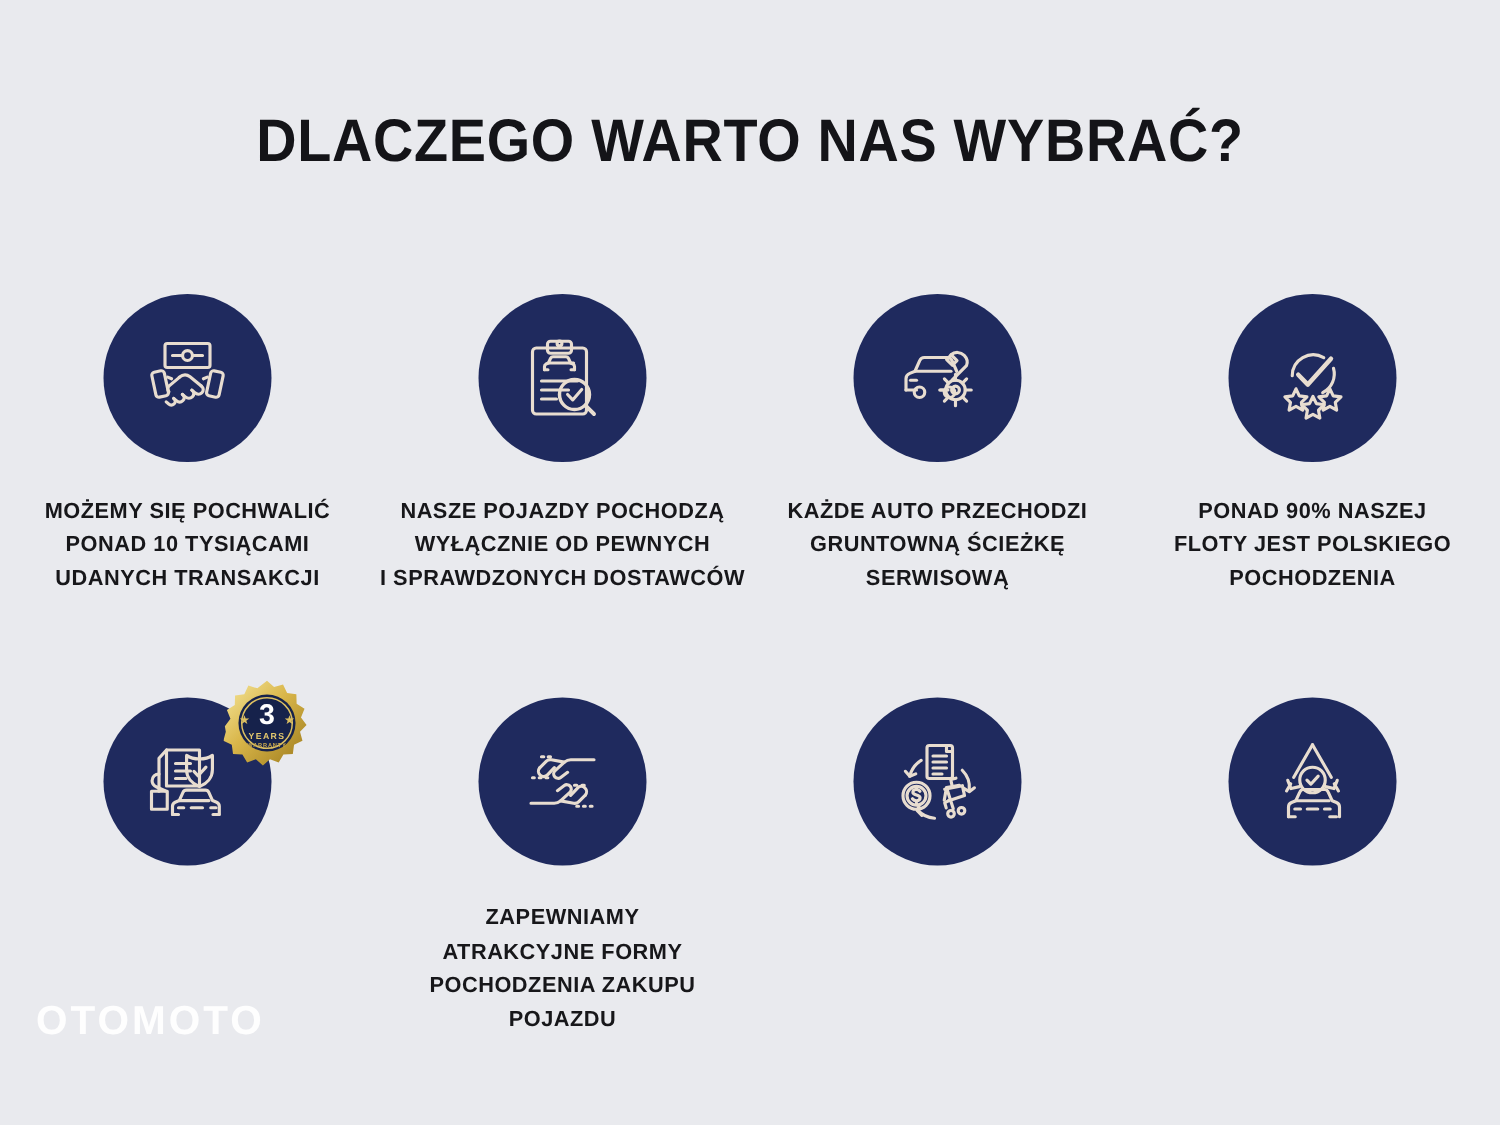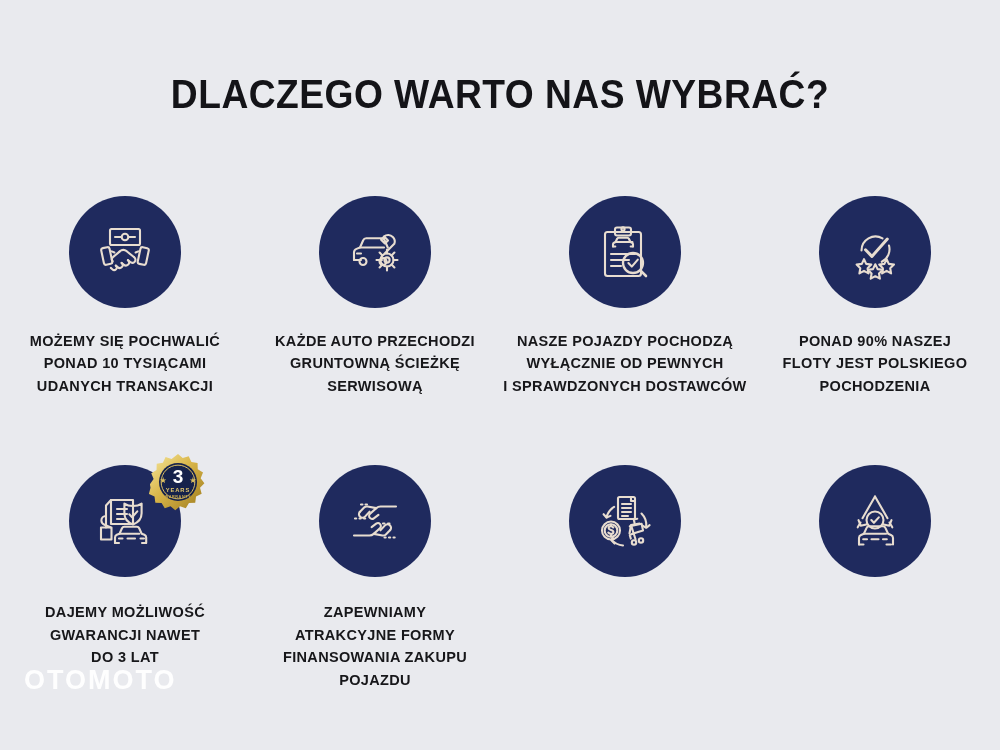--- a/index.html
+++ b/index.html
@@ -111,62 +111,62 @@
         <div class="caption">MOŻEMY SIĘ POCHWALIĆ
 PONAD 10 TYSIĄCAMI
 UDANYCH TRANSAKCJI</div>
       </div>
 
       <div class="cell">
         <div class="icon-wrap">
           <div class="circle">
             <span>
               <svg width="72" height="72" viewBox="0 0 72 72" fill="none" stroke="#e8ddd0" stroke-width="2.1" stroke-linecap="round" stroke-linejoin="round">
+                <rect x="16" y="16" width="36" height="44" rx="2.5"></rect>
+                <rect x="26" y="11.5" width="16" height="8" rx="2"></rect>
+                <circle cx="34" cy="13" r="1.6"></circle>
+                <path d="M24 30.5v-2.2c0-.7.4-1.3 1-1.6l1.6-.7 1.5-3.2c.3-.6.8-1 1.5-1h8.8c.7 0 1.2.4 1.5 1l1.5 3.2 1.6.7c.6.3 1 .9 1 1.6v2.2"></path>
+                <path d="M26.6 26h16.8"></path>
+                <path d="M24 30.5h2.3M41.7 30.5H44"></path>
+                <path d="M22 38h24M22 44h18M22 50h10"></path>
+                <circle cx="44" cy="47" r="10" stroke-width="2.3"></circle>
+                <path d="M51.4 54.4l5.6 5.6" stroke-width="2.6"></path>
+                <path d="M39.4 47l3.4 3.6 6-7"></path>
+              </svg>
+            </span>
+          </div>
+        </div>
+        <div class="caption">NASZE POJAZDY POCHODZĄ
+WYŁĄCZNIE OD PEWNYCH
+I SPRAWDZONYCH DOSTAWCÓW</div>
+      </div>
+
+      <div class="cell">
+        <div class="icon-wrap">
+          <div class="circle">
+            <span>
+              <svg width="72" height="72" viewBox="0 0 72 72" fill="none" stroke="#e8ddd0" stroke-width="2.1" stroke-linecap="round" stroke-linejoin="round">
                 <path d="M15 44v-7.5c0-1.6 1-3 2.5-3.6l3.5-1.4 3.2-7.2c.5-1.2 1.7-2 3-2h15.4c1.3 0 2.5.8 3 2l3.2 7.2"></path>
                 <path d="M21 31.5h24"></path>
                 <path d="M15 44h7M38 44h5"></path>
                 <circle cx="24" cy="45.5" r="3.5"></circle>
                 <circle cx="44" cy="45.5" r="3.5"></circle>
                 <path d="M18 37.5h4"></path>
                 <circle cx="48" cy="44" r="6.5"></circle>
                 <path d="M48 33.5v4M48 50.5v4M37.5 44h4M54.5 44h4M40.6 36.6l2.8 2.8M52.6 48.6l2.8 2.8M55.4 36.6l-2.8 2.8M43.4 48.6l-2.8 2.8"></path>
                 <circle cx="48" cy="44" r="2.6"></circle>
                 <path d="M45 20.5c2.6-2.2 6.4-2 8.8.4 1.9 1.9 2.4 4.6 1.5 6.9l-9.6 9.6"></path>
                 <path d="M45.2 20.6l3.8 3.8-3.1 3.1-3.8-3.8z"></path>
               </svg>
             </span>
           </div>
         </div>
         <div class="caption">KAŻDE AUTO PRZECHODZI
 GRUNTOWNĄ ŚCIEŻKĘ
 SERWISOWĄ</div>
-      </div>
-
-      <div class="cell">
-        <div class="icon-wrap">
-          <div class="circle">
-            <span>
-              <svg width="72" height="72" viewBox="0 0 72 72" fill="none" stroke="#e8ddd0" stroke-width="2.1" stroke-linecap="round" stroke-linejoin="round">
-                <rect x="16" y="16" width="36" height="44" rx="2.5"></rect>
-                <rect x="26" y="11.5" width="16" height="8" rx="2"></rect>
-                <circle cx="34" cy="13" r="1.6"></circle>
-                <path d="M24 30.5v-2.2c0-.7.4-1.3 1-1.6l1.6-.7 1.5-3.2c.3-.6.8-1 1.5-1h8.8c.7 0 1.2.4 1.5 1l1.5 3.2 1.6.7c.6.3 1 .9 1 1.6v2.2"></path>
-                <path d="M26.6 26h16.8"></path>
-                <path d="M24 30.5h2.3M41.7 30.5H44"></path>
-                <path d="M22 38h24M22 44h18M22 50h10"></path>
-                <circle cx="44" cy="47" r="10" stroke-width="2.3"></circle>
-                <path d="M51.4 54.4l5.6 5.6" stroke-width="2.6"></path>
-                <path d="M39.4 47l3.4 3.6 6-7"></path>
-              </svg>
-            </span>
-          </div>
-        </div>
-        <div class="caption">NASZE POJAZDY POCHODZĄ
-WYŁĄCZNIE OD PEWNYCH
-I SPRAWDZONYCH DOSTAWCÓW</div>
       </div>
 
       <div class="cell">
         <div class="icon-wrap">
           <div class="circle">
             <span>
               <svg width="72" height="72" viewBox="0 0 72 72" fill="none" stroke="#e8ddd0" stroke-width="2.1" stroke-linecap="round" stroke-linejoin="round">
                 <path d="M22.5 34.5a14 14 0 0 1 21-12.1"></path>
                 <path d="M50 29.5a14 14 0 0 1-7.2 16.3"></path>
                 <path d="M26.5 33.8l6.4 6.6 15.4-17.3" stroke-width="3"></path>
@@ -220,44 +220,41 @@
               <circle cx="32" cy="32" r="19" fill="none" stroke="#e0c濃" stroke-width="0"></circle>
               <circle cx="32" cy="32" r="18.6" fill="none" stroke="#dcbf62" stroke-width="1.1"></circle>
               <text x="32" y="33" text-anchor="middle" font-family="Liberation Sans, sans-serif" font-size="21" font-weight="bold" fill="#ffffff">3</text>
               <text x="15.5" y="33" text-anchor="middle" font-size="9" fill="#dcbf62">★</text>
               <text x="48.5" y="33" text-anchor="middle" font-size="9" fill="#dcbf62">★</text>
               <text x="32" y="43.5" text-anchor="middle" font-family="Liberation Sans, sans-serif" font-size="6.4" font-weight="bold" letter-spacing="1" fill="#e3c86e">YEARS</text>
               <text x="32" y="50" text-anchor="middle" font-family="Liberation Sans, sans-serif" font-size="4.2" font-weight="bold" letter-spacing="0.6" fill="#c9a94e">WARRANTY</text>
             </svg>
           </span>
         </div>
-        <div class="caption">DAJEMY MOŻLIWOŚĆ
-GWARANCJI NAWET
-DO 3 LAT</div>
       </div>
 
       <div class="cell">
         <div class="icon-wrap">
           <div class="circle">
             <span>
               <svg width="72" height="72" viewBox="0 0 72 72" fill="none" stroke="#e8ddd0" stroke-width="2.1" stroke-linecap="round" stroke-linejoin="round">
                 <path d="M57 21.5H41.5c-1.6 0-3 .6-4.2 1.6l-6.2 5.6c-1.2 1.1-1.3 3-.2 4.2 1 1.1 2.7 1.3 3.9.4l4.6-3.4"></path>
                 <path d="M37.2 23.1l-8.6-1.6c-1.3-.2-2.6.2-3.5 1.1l-4.3 4.3"></path>
                 <path d="M20.8 26.9c-1.2 1.4-1.1 3.6.3 4.9 1.4 1.3 3.6 1.2 4.9-.2l4.6-4.9"></path>
                 <path d="M15 50.5h15.5c1.6 0 3-.6 4.2-1.6l6.2-5.6c1.2-1.1 1.3-3 .2-4.2-1-1.1-2.7-1.3-3.9-.4l-4.6 3.4"></path>
                 <path d="M34.8 48.9l8.6 1.6c1.3.2 2.6-.2 3.5-1.1l4.3-4.3"></path>
                 <path d="M51.2 45.1c1.2-1.4 1.1-3.6-.3-4.9-1.4-1.3-3.6-1.2-4.9.2l-4.6 4.9"></path>
                 <path d="M22 19.5h1.5M26.5 19.5H28M16 33.5h1.2M20.5 33.5h1.2M25 33.5h1.2M44 38.5h1.5M49 38.5h1.5M45.5 52.5h1.2M50 52.5h1.2M54.5 52.5h1.2"></path>
               </svg>
             </span>
           </div>
         </div>
         <div class="caption">ZAPEWNIAMY
 ATRAKCYJNE FORMY
-FINANSOWANIA ZAKUPU
+POCHODZENIA ZAKUPU
 POJAZDU</div>
       </div>
 
       <div class="cell">
         <div class="icon-wrap">
           <div class="circle">
             <span>
               <svg width="72" height="72" viewBox="0 0 72 72" fill="none" stroke="#e8ddd0" stroke-width="2.1" stroke-linecap="round" stroke-linejoin="round">
                 <rect x="29" y="12" width="17" height="22" rx="1.5"></rect>
                 <path d="M42 12v4h4"></path>

